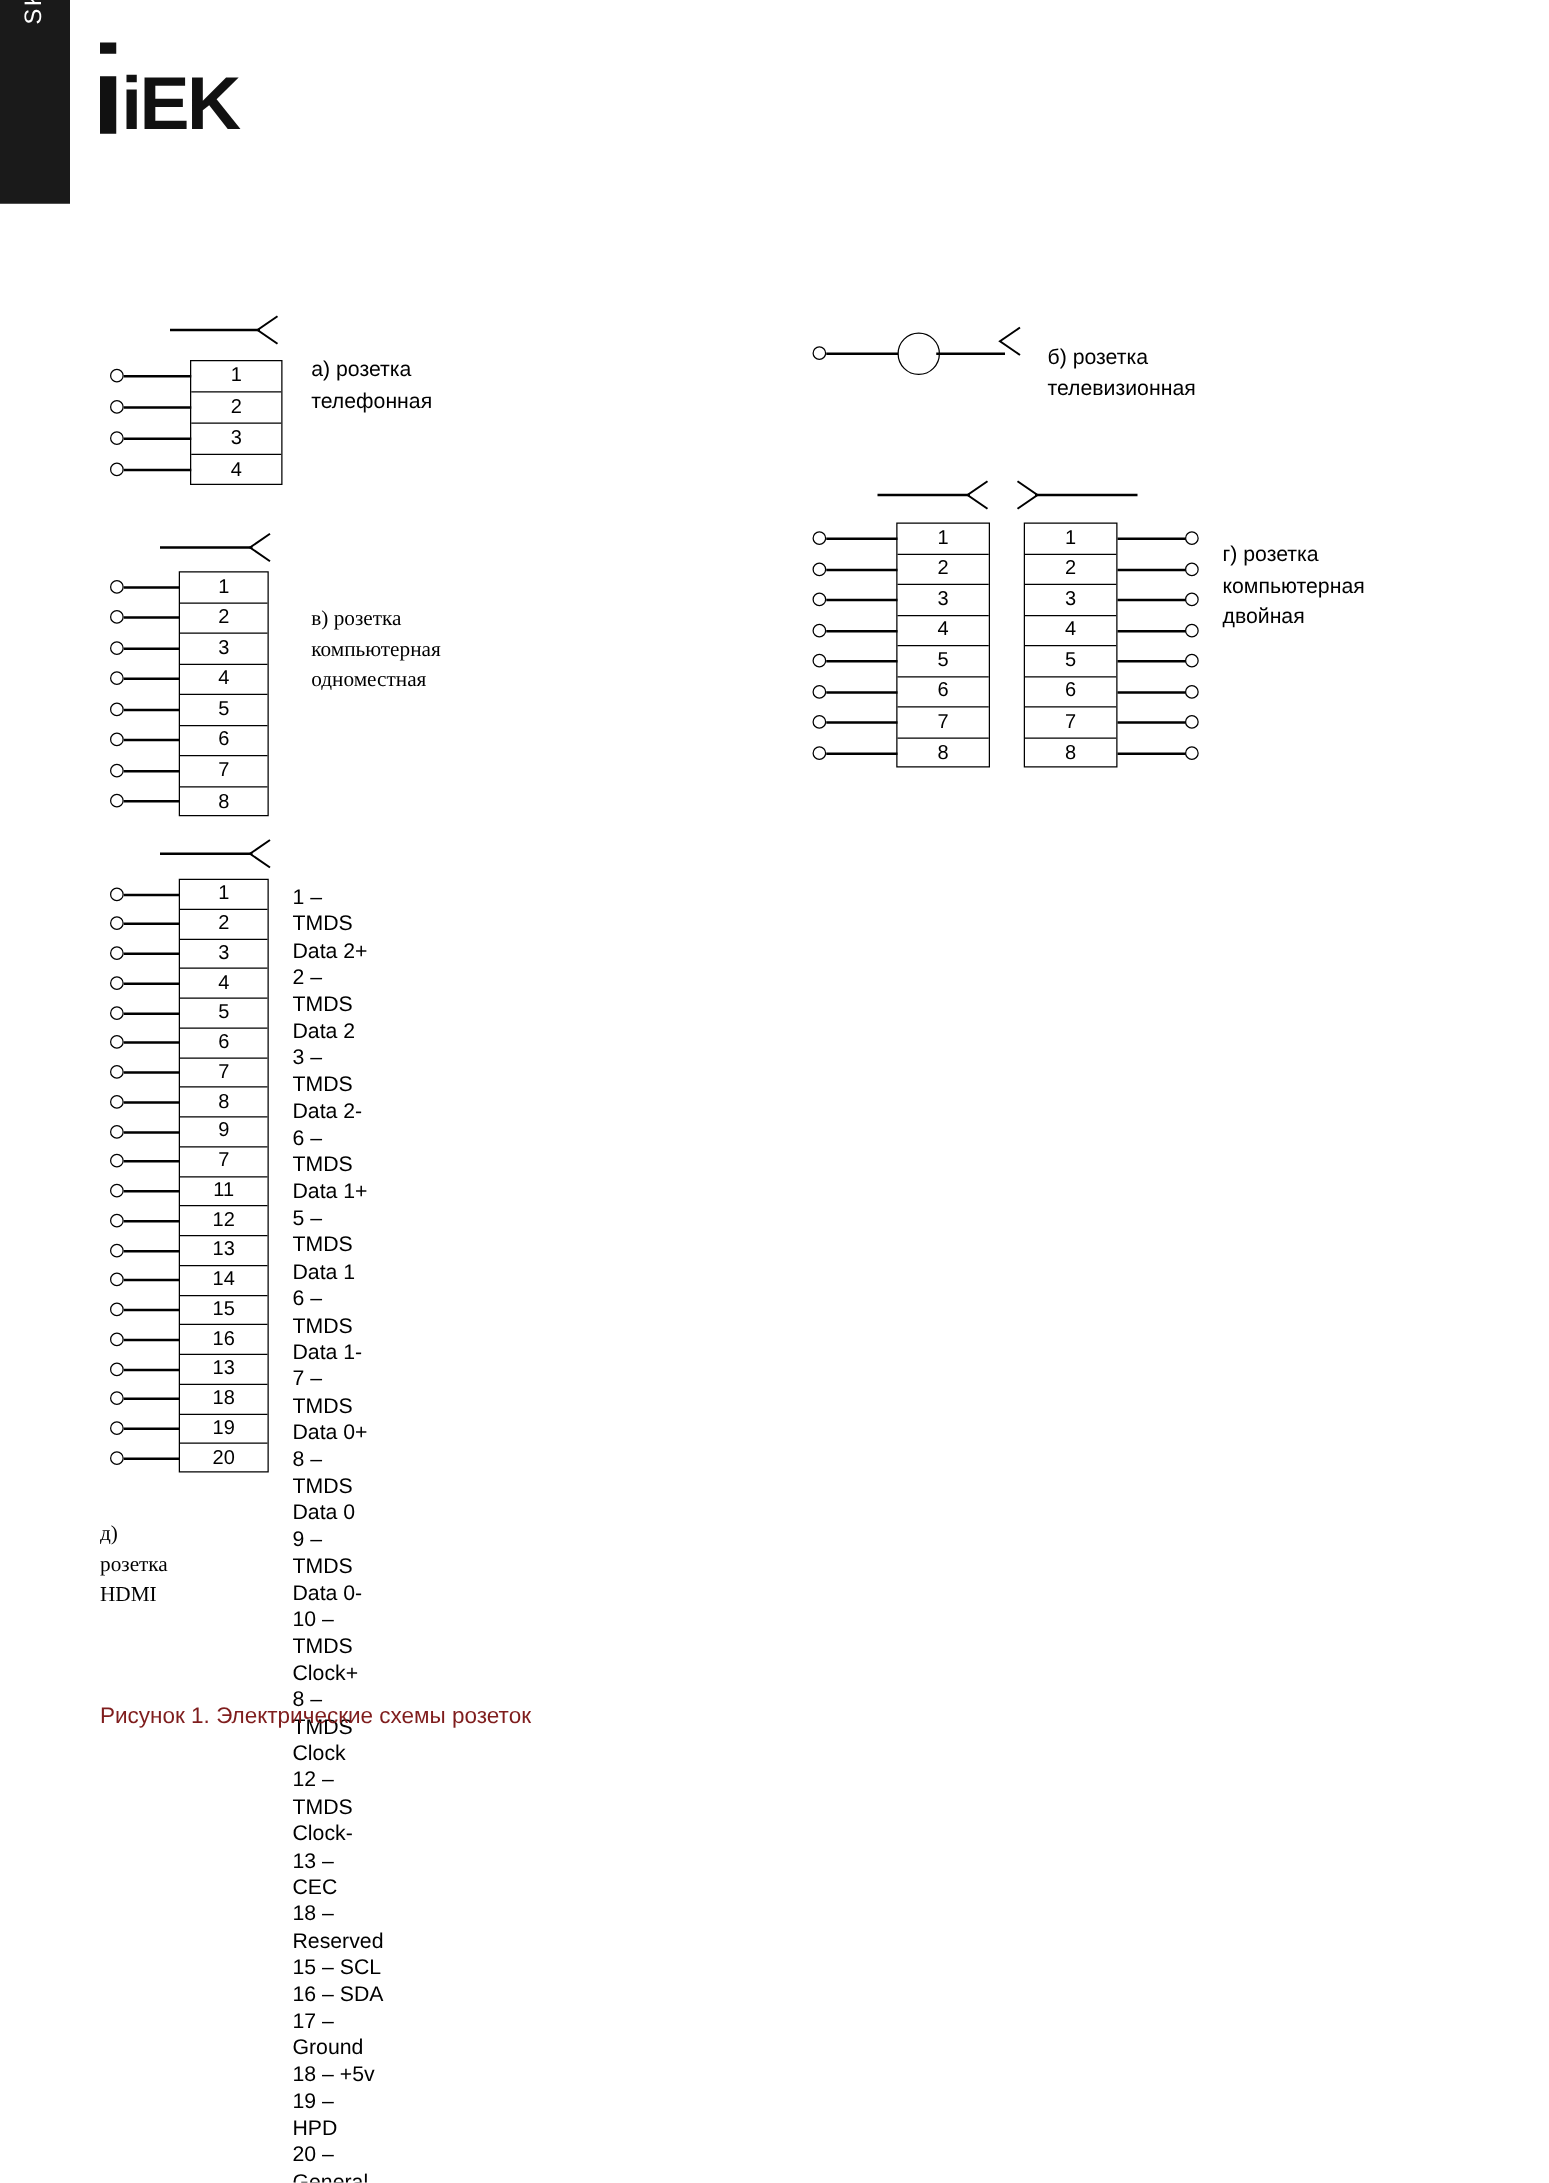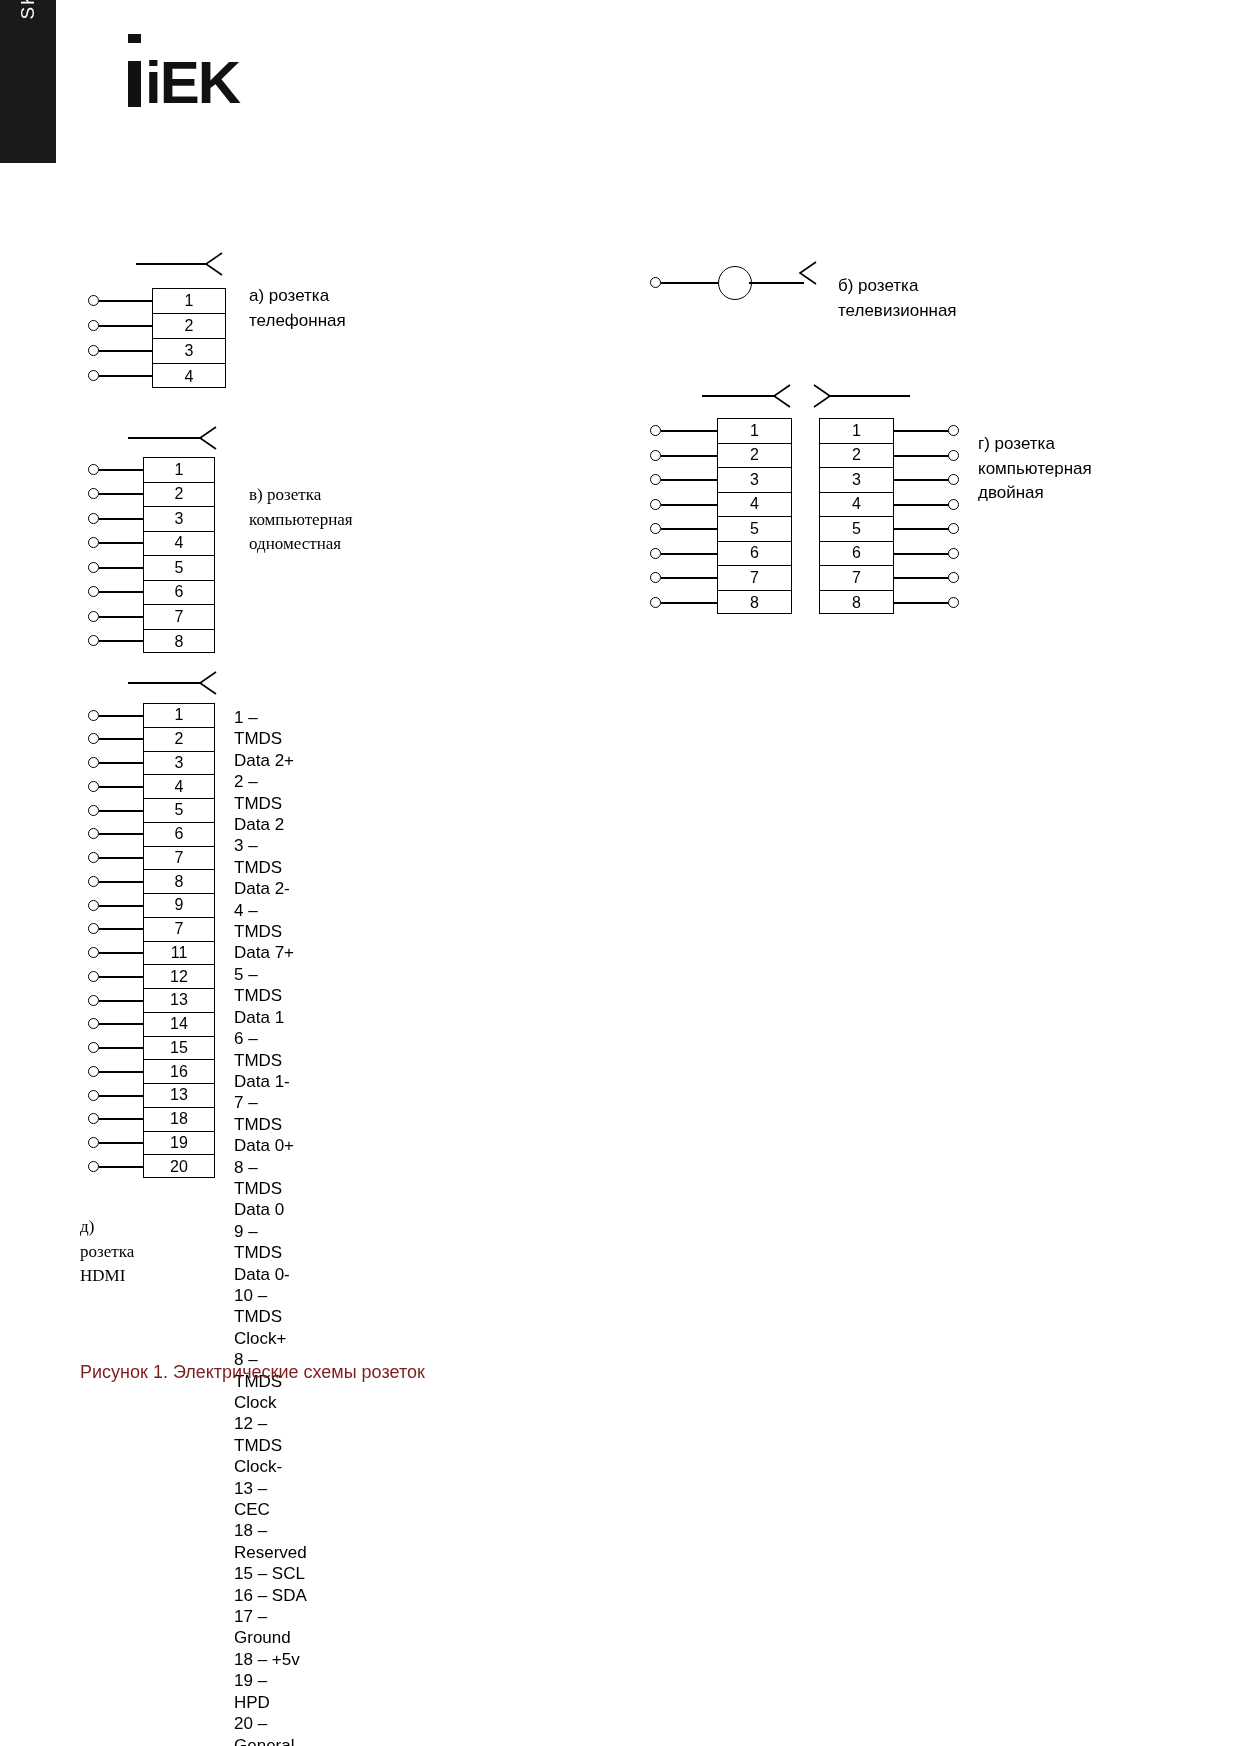--- a/index.html
+++ b/index.html
@@ -43,21 +43,20 @@
 
   .logo {
     position: absolute;
     left: 80px;
     top: 48px;
     font-size: 60px;
     font-weight: bold;
     letter-spacing: -2px;
     font-family: "Liberation Sans", sans-serif;
     color: #111111;
-    margin-left: 48px;
   }
   .logo .bar {
     display: inline-block;
     width: 13px;
     height: 46px;
     background: #111111;
     vertical-align: -4px;
     margin-right: 4px;
   }
   .logo .dot {
@@ -368,21 +367,21 @@
   <div class="term-circle" style="left:88px; top:1113px;"></div>
   <div class="lead" style="left:99px; top:1142px; width:45px;"></div>
   <div class="term-circle" style="left:88px; top:1137px;"></div>
   <div class="lead" style="left:99px; top:1166px; width:45px;"></div>
   <div class="term-circle" style="left:88px; top:1161px;"></div>
 
   <div class="pinlist" style="left:234px; top:707px;">
     <div>1 – TMDS Data 2+</div>
     <div>2 – TMDS Data 2</div>
     <div>3 – TMDS Data 2-</div>
-    <div>4 – TMDS Data 7+</div>
+    <div>6 – TMDS Data 1+</div>
     <div>5 – TMDS Data 1</div>
     <div>6 – TMDS Data 1-</div>
     <div>7 – TMDS Data 0+</div>
     <div>8 – TMDS Data 0</div>
     <div>9 – TMDS Data 0-</div>
     <div>10 – TMDS Clock+</div>
     <div>8 – TMDS Clock</div>
     <div>12 – TMDS Clock-</div>
     <div>13 – CEC</div>
     <div>18 – Reserved</div>

